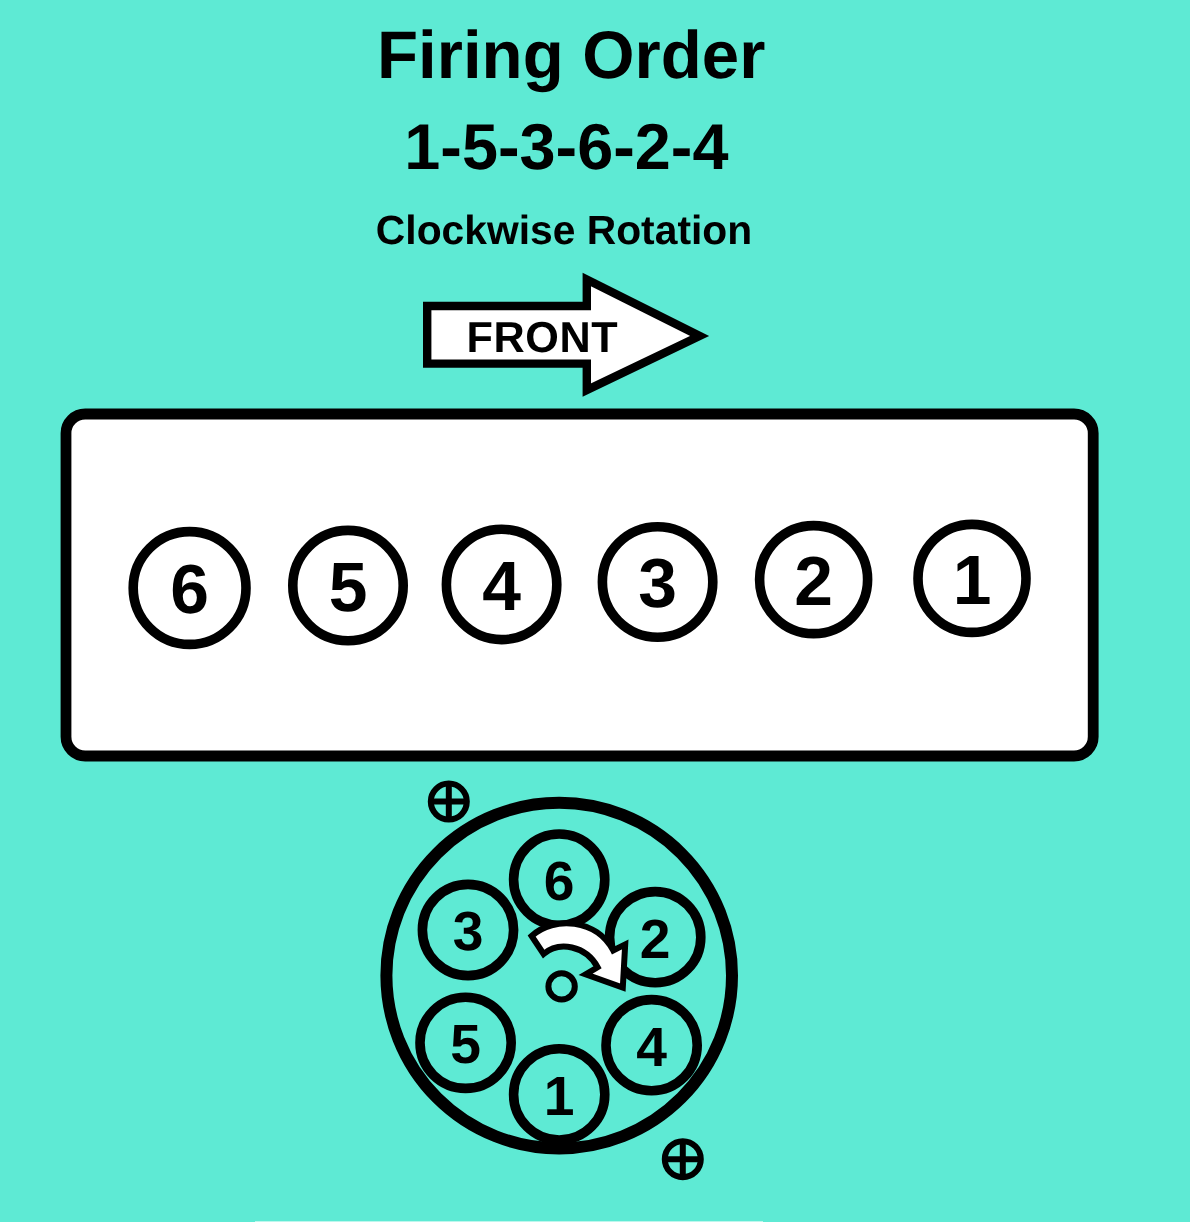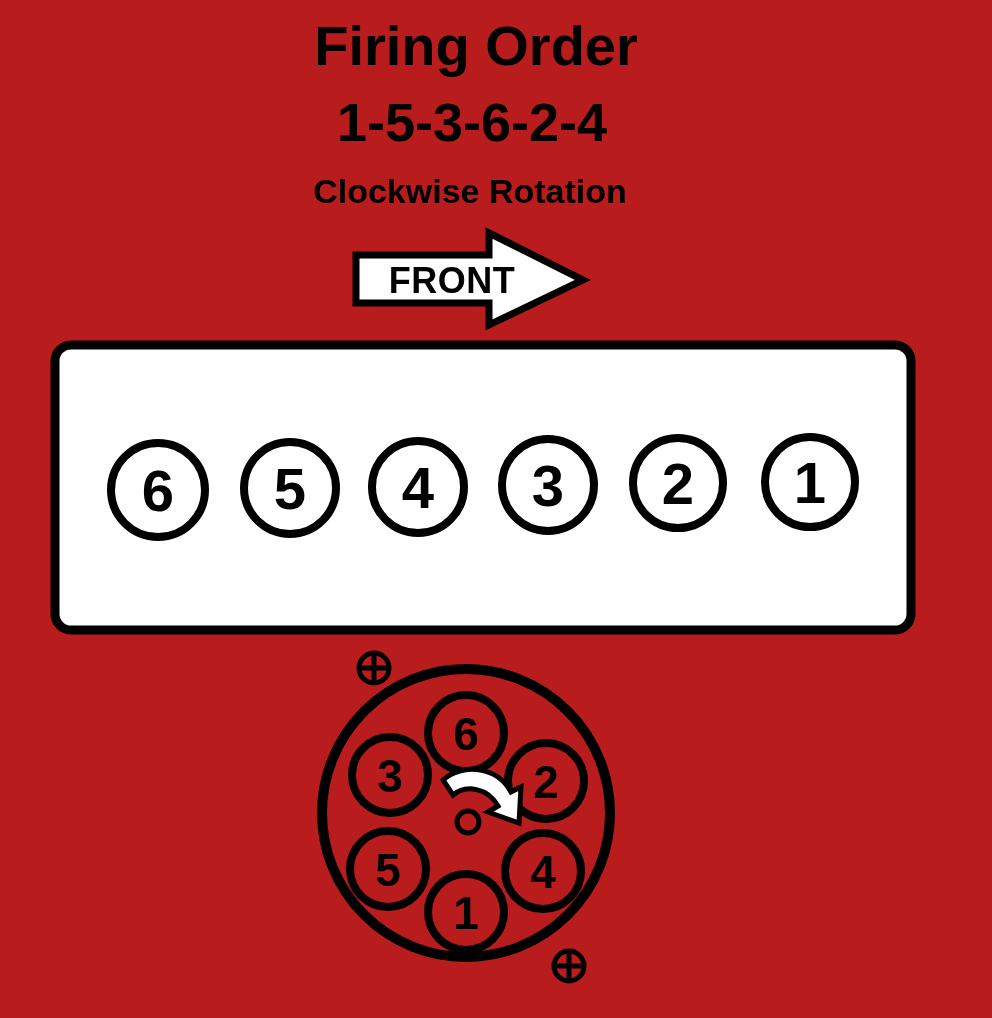--- a/index.html
+++ b/index.html
@@ -9,21 +9,21 @@
     background: #ffffff;
   }
   body {
     font-family: "Liberation Sans", sans-serif;
     color: #000000;
   }
   #page {
     position: relative;
     width: 992px;
     height: 1018px;
-    background: #b91c1c;
+    background: #5eead4;
     overflow: hidden;
   }
   #diagram-svg {
     position: absolute;
     top: 0;
     left: 0;
     width: 992px;
     height: 1018px;
     display: block;
   }

